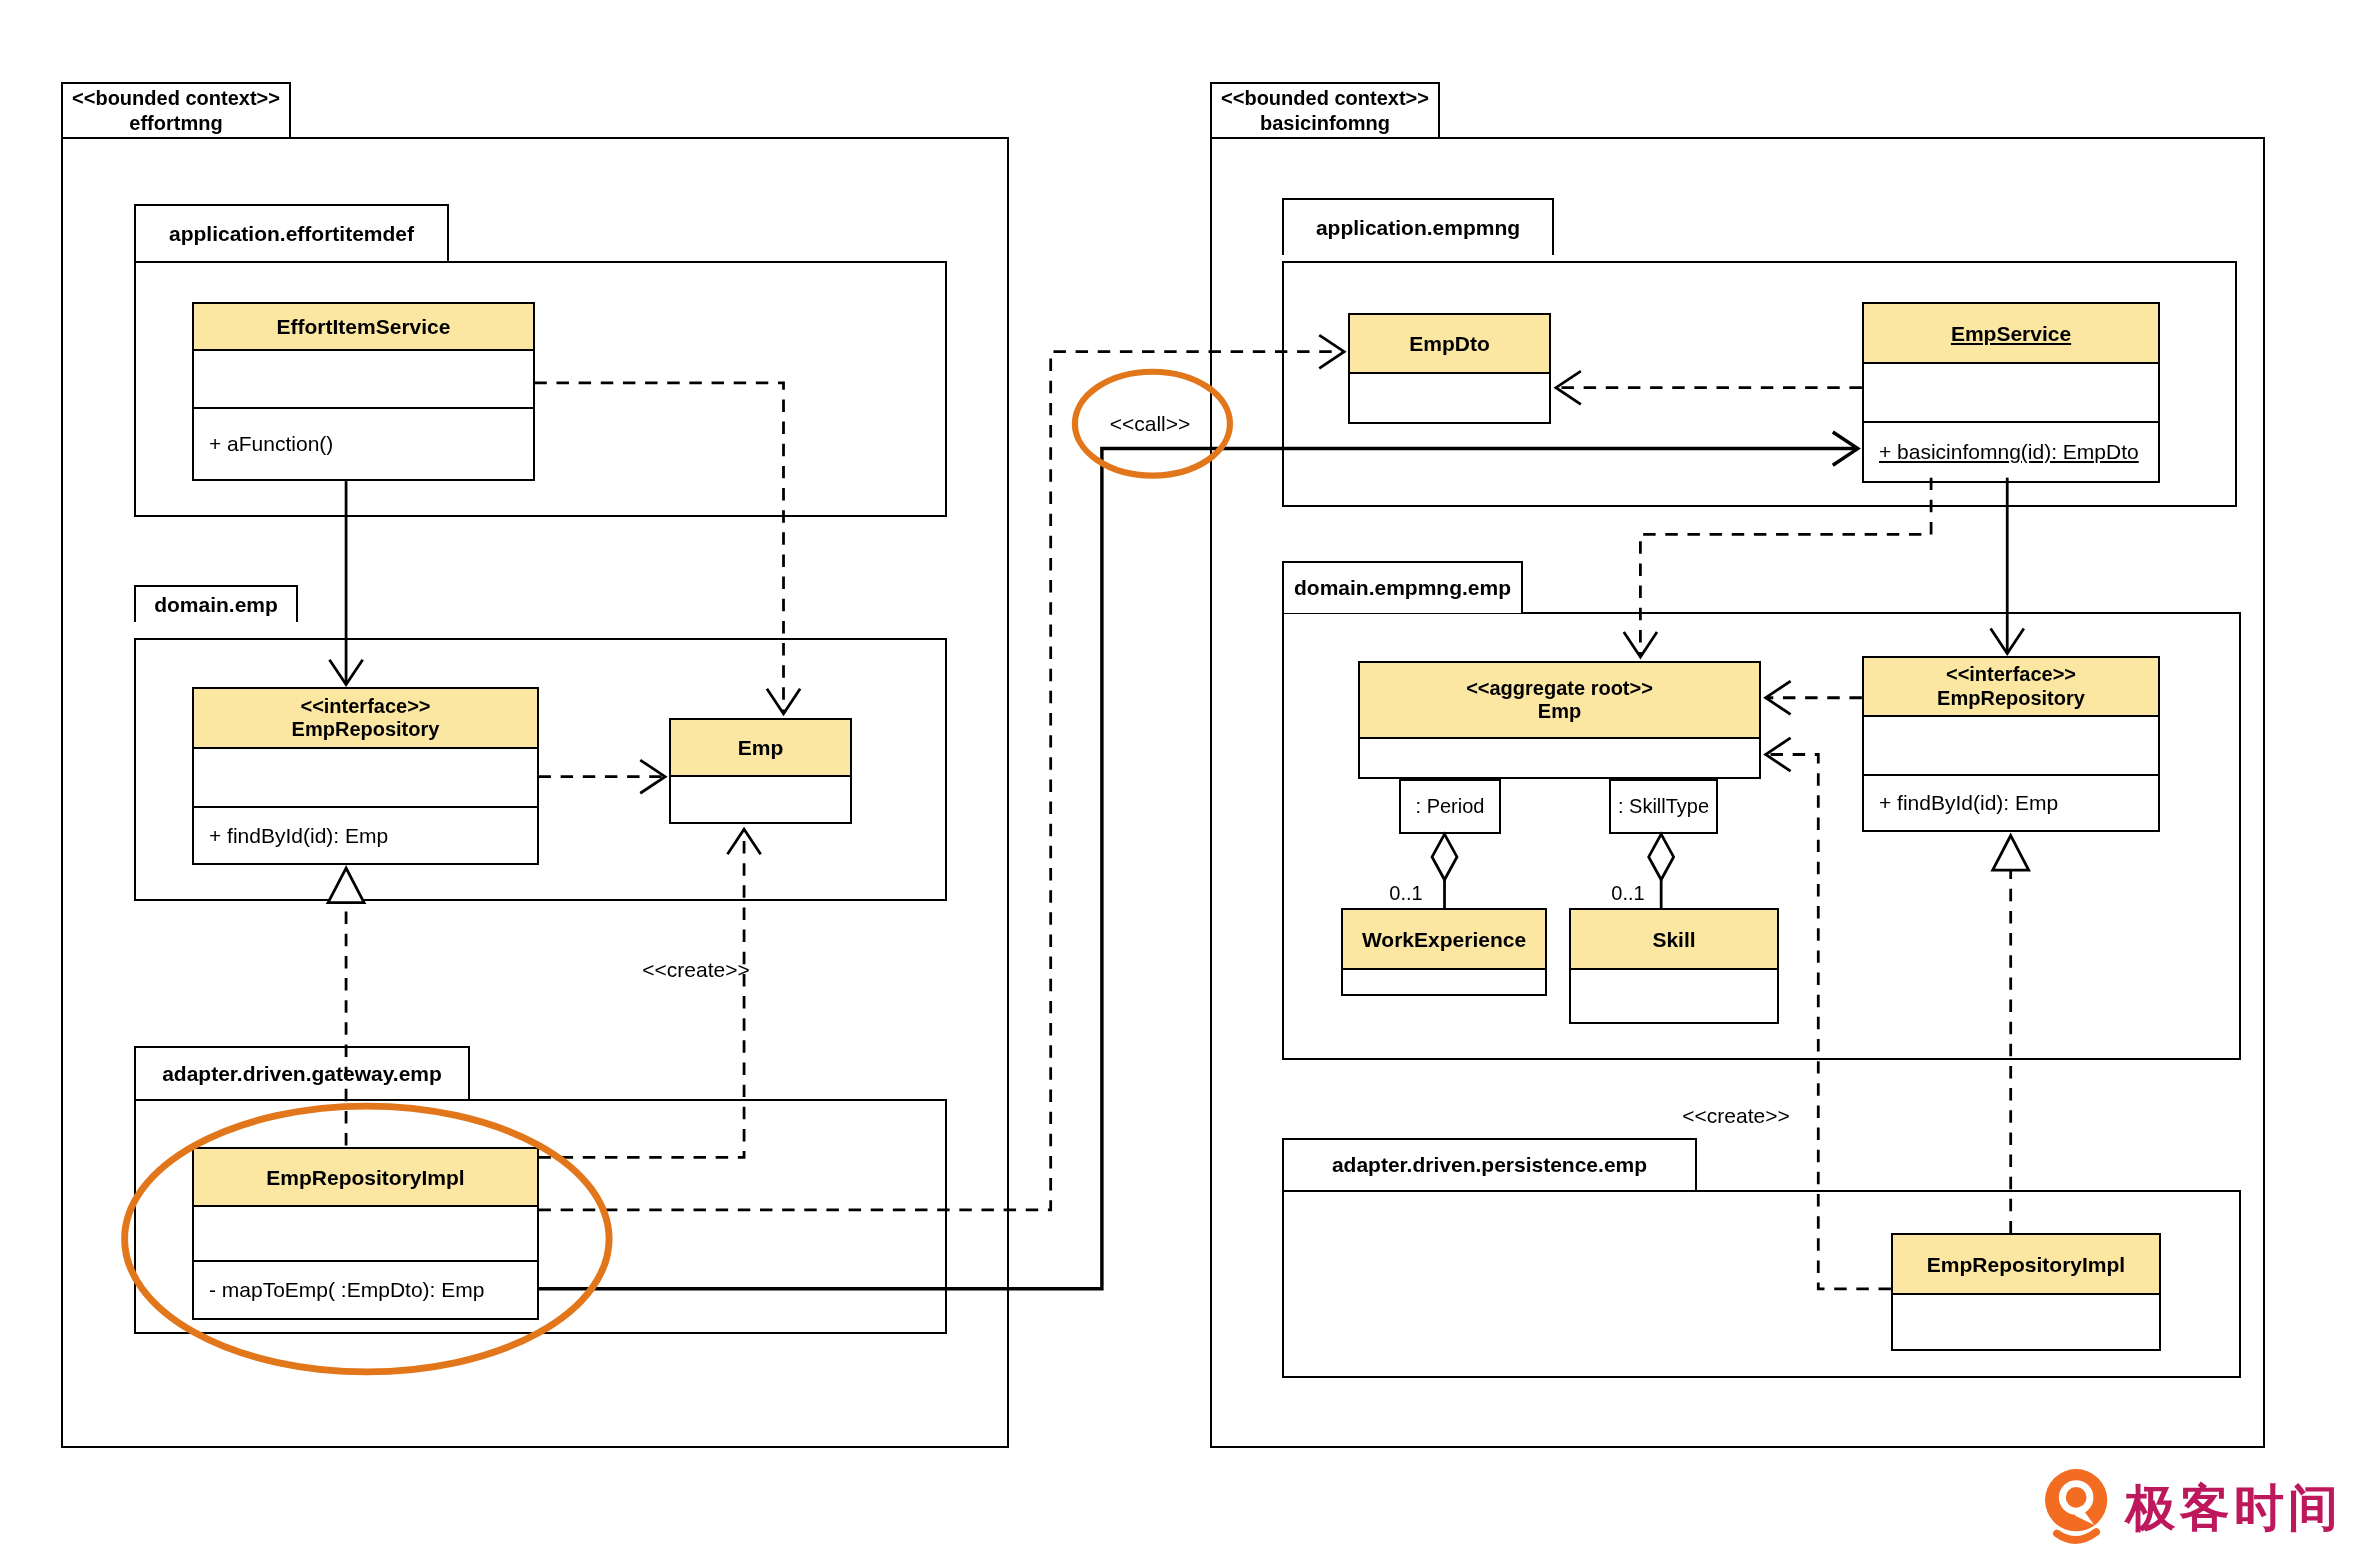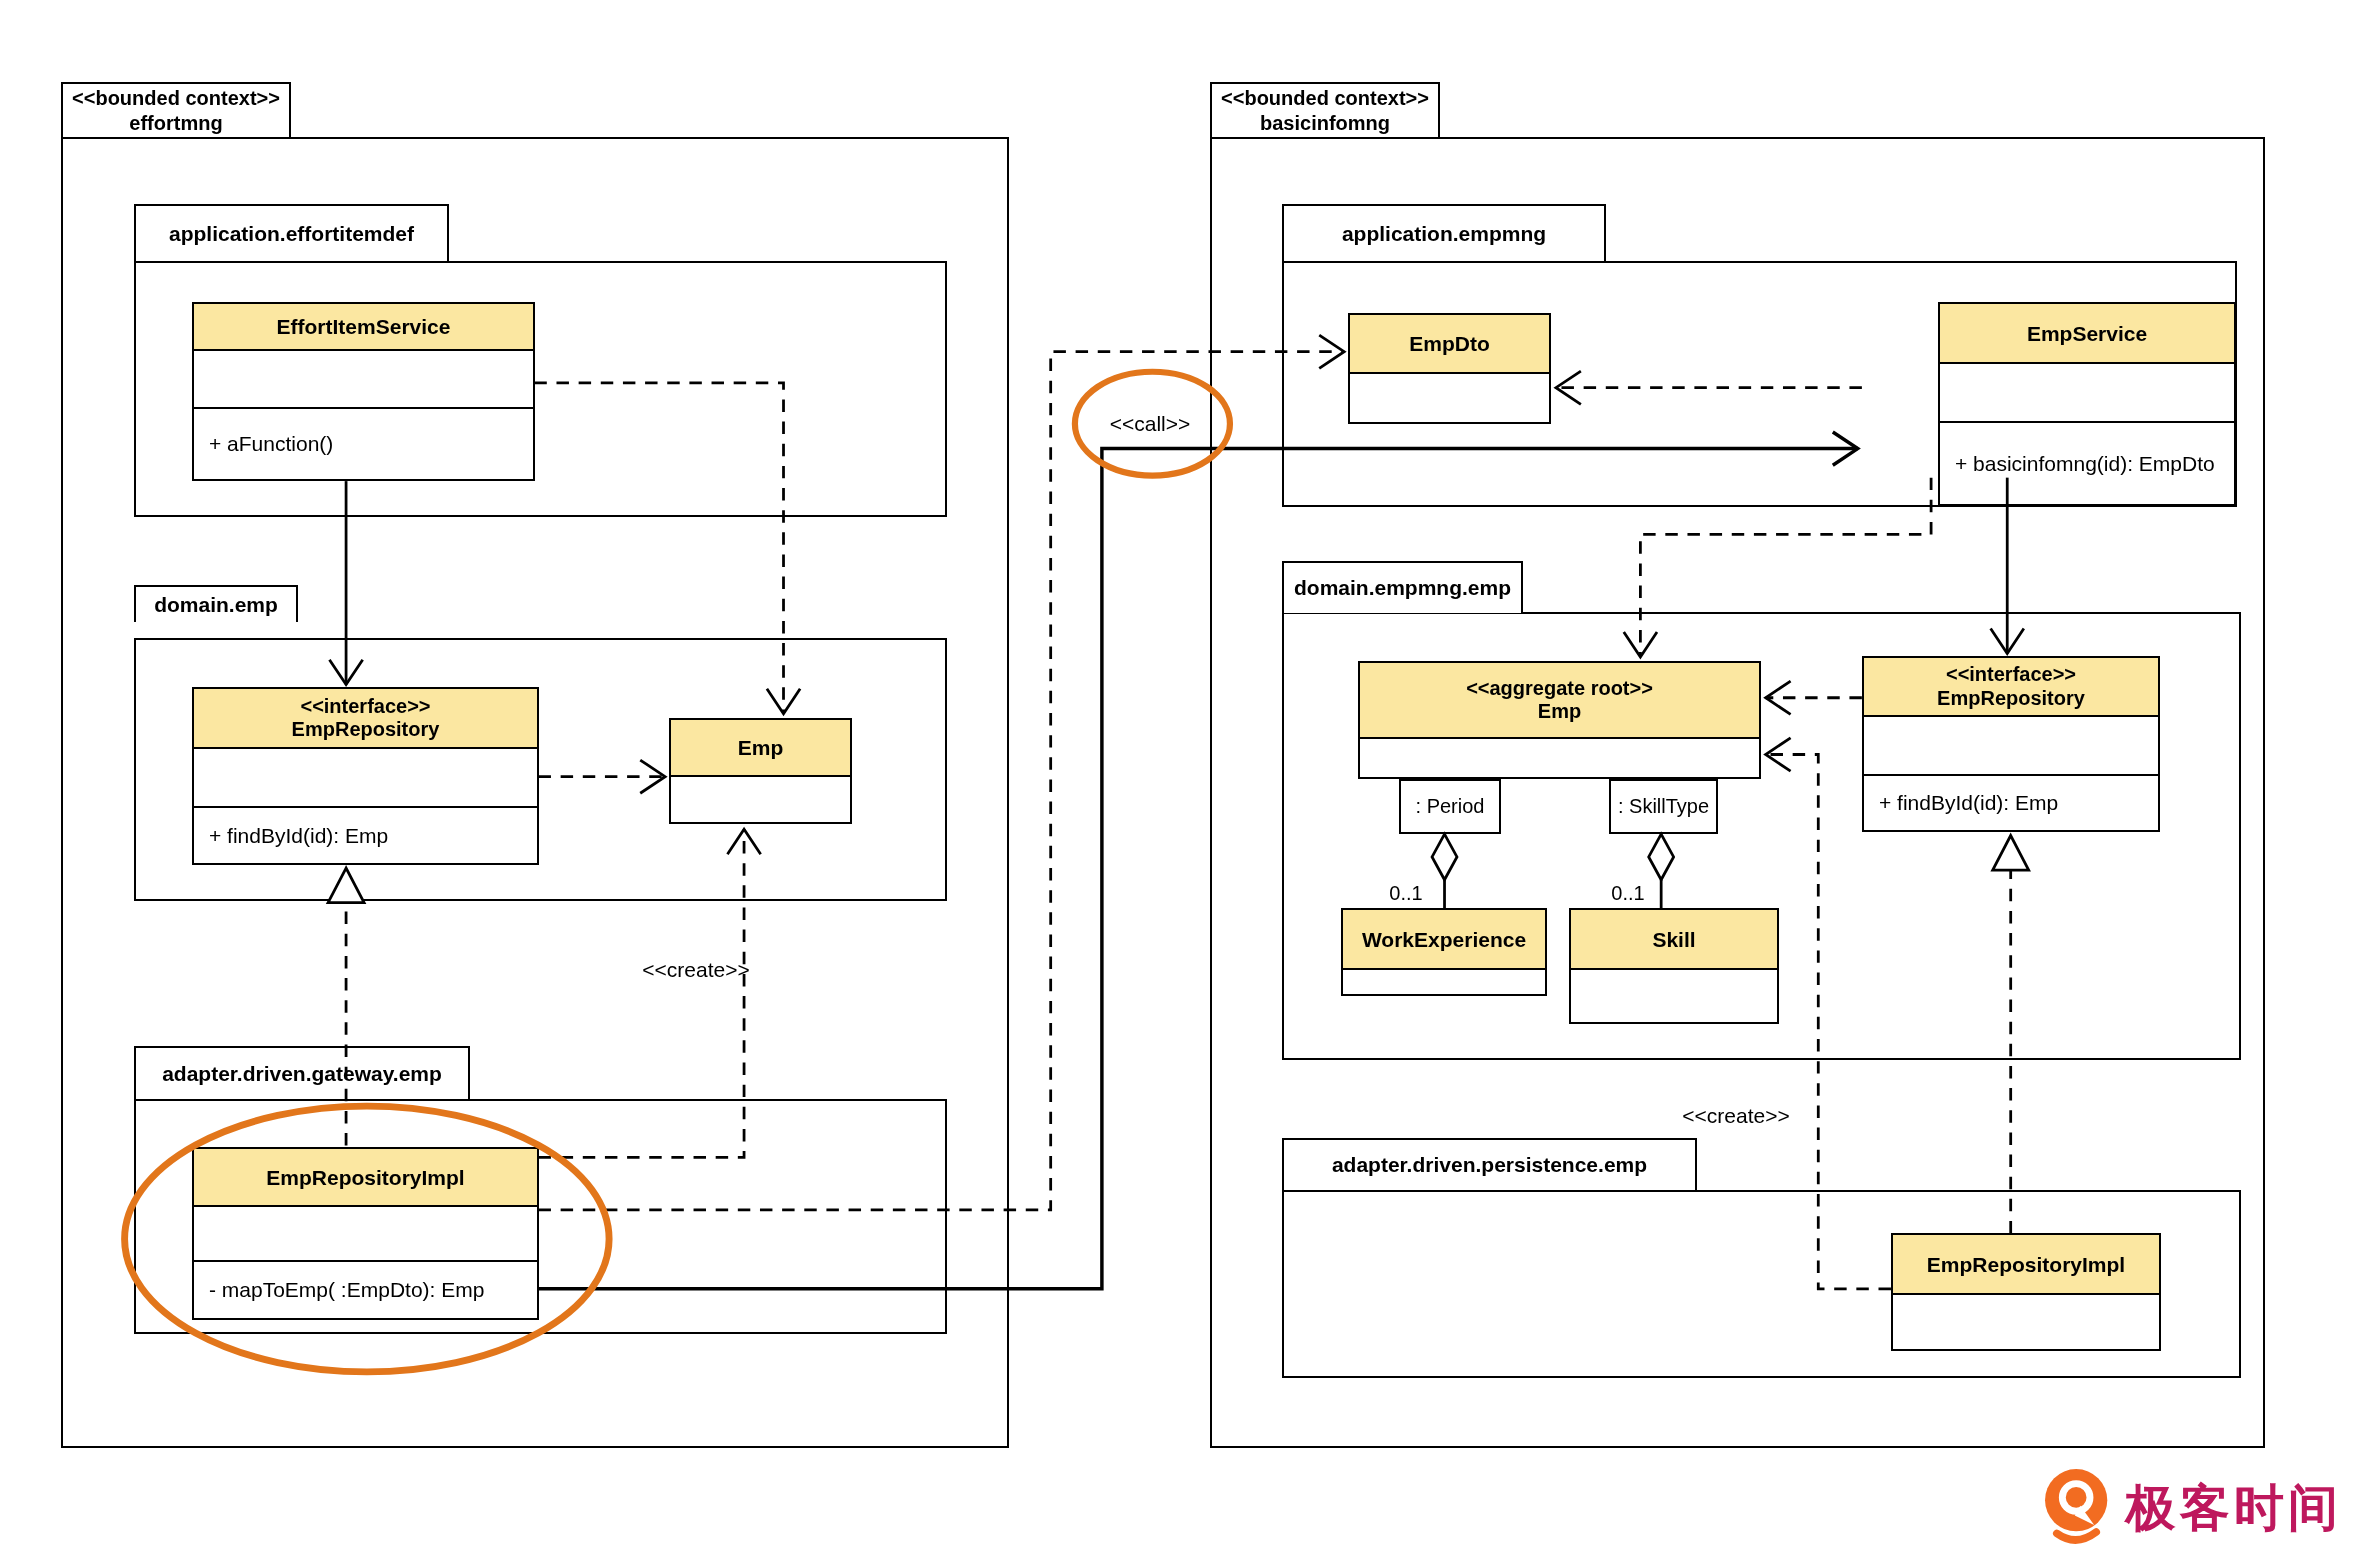--- a/index.html
+++ b/index.html
@@ -116,33 +116,33 @@
       <span>- mapToEmp( :EmpDto): Emp</span>
     </div>
   </div>
 
   <div class="tab ctx" style="left:1210px;top:82px;width:230px;height:55px;">
     <span>&lt;&lt;bounded context&gt;&gt;</span>
     <span>basicinfomng</span>
   </div>
   <div class="body-box" style="left:1210px;top:137px;width:1055px;height:1311px;"></div>
 
-  <div class="tab pkg" style="left:1282px;top:204px;width:324px;height:57px;">
+  <div class="tab pkg" style="left:1282px;top:198px;width:272px;height:57px;">
     <span>application.empmng</span>
   </div>
   <div class="body-box" style="left:1282px;top:261px;width:955px;height:246px;"></div>
 
   <div class="uml-class" style="left:1348px;top:313px;width:203px;height:111px;">
     <div class="uml-head" style="height:59px;">
       <span>EmpDto</span>
     </div>
     <div class="uml-body-empty"></div>
   </div>
 
-  <div class="uml-class" style="left:1938px;top:302px;width:298px;height:204px;">
+  <div class="uml-class" style="left:1862px;top:302px;width:298px;height:181px;text-decoration:underline;">
     <div class="uml-head" style="height:60px;">
       <span>EmpService</span>
     </div>
     <div class="uml-attrs" style="height:59px;"></div>
     <div class="uml-methods">
       <span>+ basicinfomng(id): EmpDto</span>
     </div>
   </div>
 
   <div class="tab pkg" style="left:1282px;top:561px;width:241px;height:52px;">

